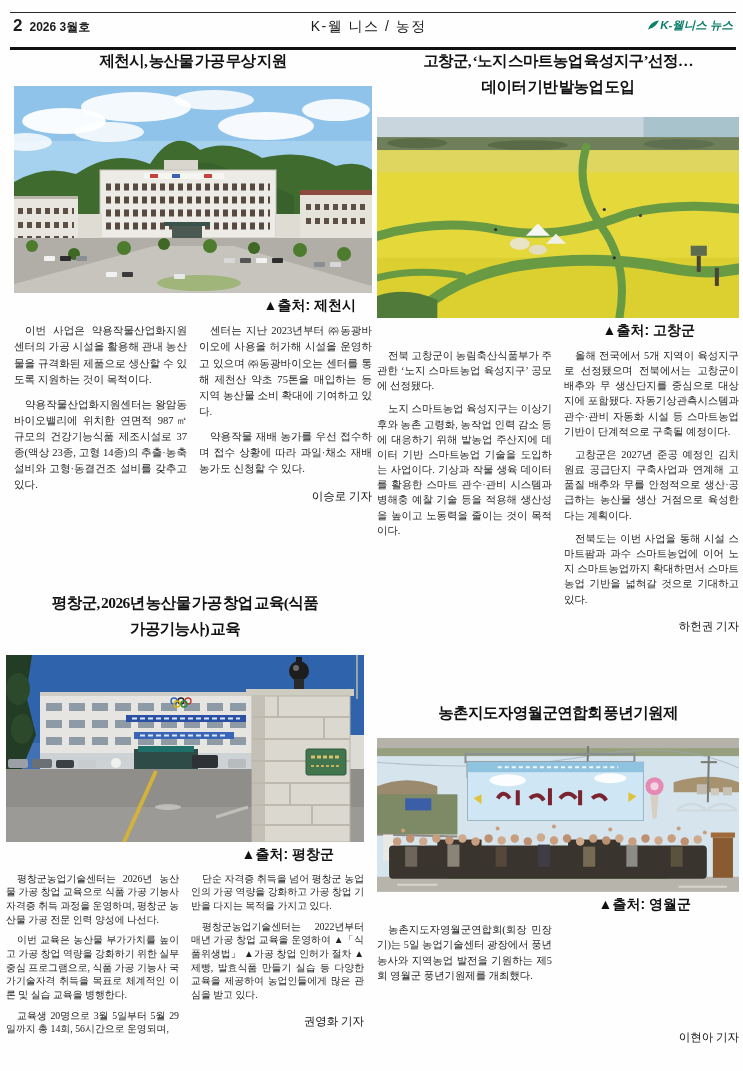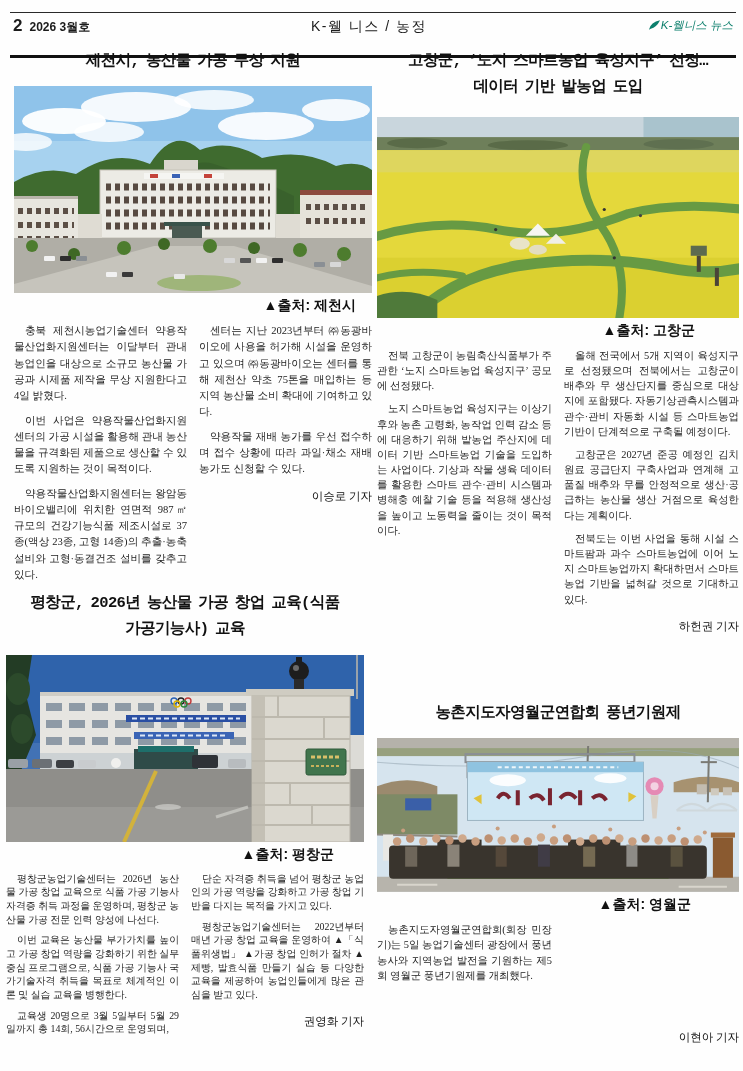--- a/index.html
+++ b/index.html
@@ -3,36 +3,36 @@
 <meta charset="utf-8">
 <style>
   * { margin:0; padding:0; box-sizing:border-box; }
   html,body { width:743px; height:1071px; }
   body { position:relative; background:#fefefe; color:#1b1b1b; overflow:hidden;
          font-family:"Liberation Serif","DejaVu Serif",serif; }
 
   
   .header { position:absolute; left:10px; right:7px; top:12px;
             border-top:1.5px solid #2a2a2a; border-bottom:3px solid #111;
-            padding:3px 3px 19px 3px; display:flex; align-items:baseline;
+            padding:3px 3px 11px 3px; display:flex; align-items:baseline;
             justify-content:space-between; font-family:"Liberation Sans",sans-serif; }
   .pnum  { font-size:17px; font-weight:600; }
   .issue { font-size:12px; font-weight:600; margin-left:7px; }
   .h-center { font-size:14px; font-weight:500; letter-spacing:1.5px; }
   .h-logo { display:flex; align-items:center; gap:0; color:#0b7e6b;
-            font-weight:400; font-size:11.5px; font-style:italic; }
+            font-weight:700; font-size:11.5px; font-style:italic; }
 
   
   .article { position:absolute; }
   .a1 { left:14px;  top:44px;  width:358px; }
   .a2 { left:377px; top:44px;  width:362px; }
   .a3 { left:6px;  top:586px; width:358px; }
   .a4 { left:377px; top:696px; width:362px; }
 
-  .headline { font-family:Liberation Mono, monospace; font-weight:600;
+  .headline { font-family:Liberation Serif, serif; font-weight:600;
               font-size:15.5px; line-height:1.7; text-align:center; color:#111;
               letter-spacing:-0.6px; word-spacing:-2px; margin:4px 0 12px 0; }
   .a2 .headline { margin-bottom:16px; }
   .a3 .headline { margin-bottom:12px; }
 
   .photo { width:100%; line-height:0; }
   .photo svg { width:100%; height:auto; display:block; }
 
   .caption { font-family:"Liberation Sans",sans-serif; font-size:14px;
              font-weight:700; text-align:right; margin-top:4px; color:#111; }
@@ -133,21 +133,20 @@
         <rect x="316" y="176" width="11" height="5" rx="1" fill="#d8d8d8"></rect>
           <rect x="92" y="186" width="11" height="5" rx="1" fill="#f2f2f2"></rect>
         <rect x="108" y="186" width="11" height="5" rx="1" fill="#3a3a3a"></rect>
           <rect x="160" y="188" width="11" height="5" rx="1" fill="#e8e8e8"></rect>
       </g>
     </svg>
   </div>
   <div class="caption">▲출처: 제천시</div>
   <div class="cols">
     <div class="col">
-      <p>충북 제천시농업기술센터 약용작물산업화지원센터는 이달부터 관내 농업인을 대상으로 소규모 농산물 가공과 시제품 제작을 무상 지원한다고 4일 밝혔다.</p>
       <p>이번 사업은 약용작물산업화지원센터의 가공 시설을 활용해 관내 농산물을 규격화된 제품으로 생산할 수 있도록 지원하는 것이 목적이다.</p>
       <p>약용작물산업화지원센터는 왕암동 바이오밸리에 위치한 연면적 987㎡ 규모의 건강기능식품 제조시설로 37종(액상 23종, 고형 14종)의 추출·농축 설비와 고형·동결건조 설비를 갖추고 있다.</p>
     </div>
     <div class="col">
       <p>센터는 지난 2023년부터 ㈜동광바이오에 사용을 허가해 시설을 운영하고 있으며 ㈜동광바이오는 센터를 통해 제천산 약초 75톤을 매입하는 등 지역 농산물 소비 확대에 기여하고 있다.</p>
       <p>약용작물 재배 농가를 우선 접수하며 접수 상황에 따라 과일·채소 재배 농가도 신청할 수 있다.</p>
       <div class="reporter">이승로 기자</div>
     </div>
   </div>
 </section>

